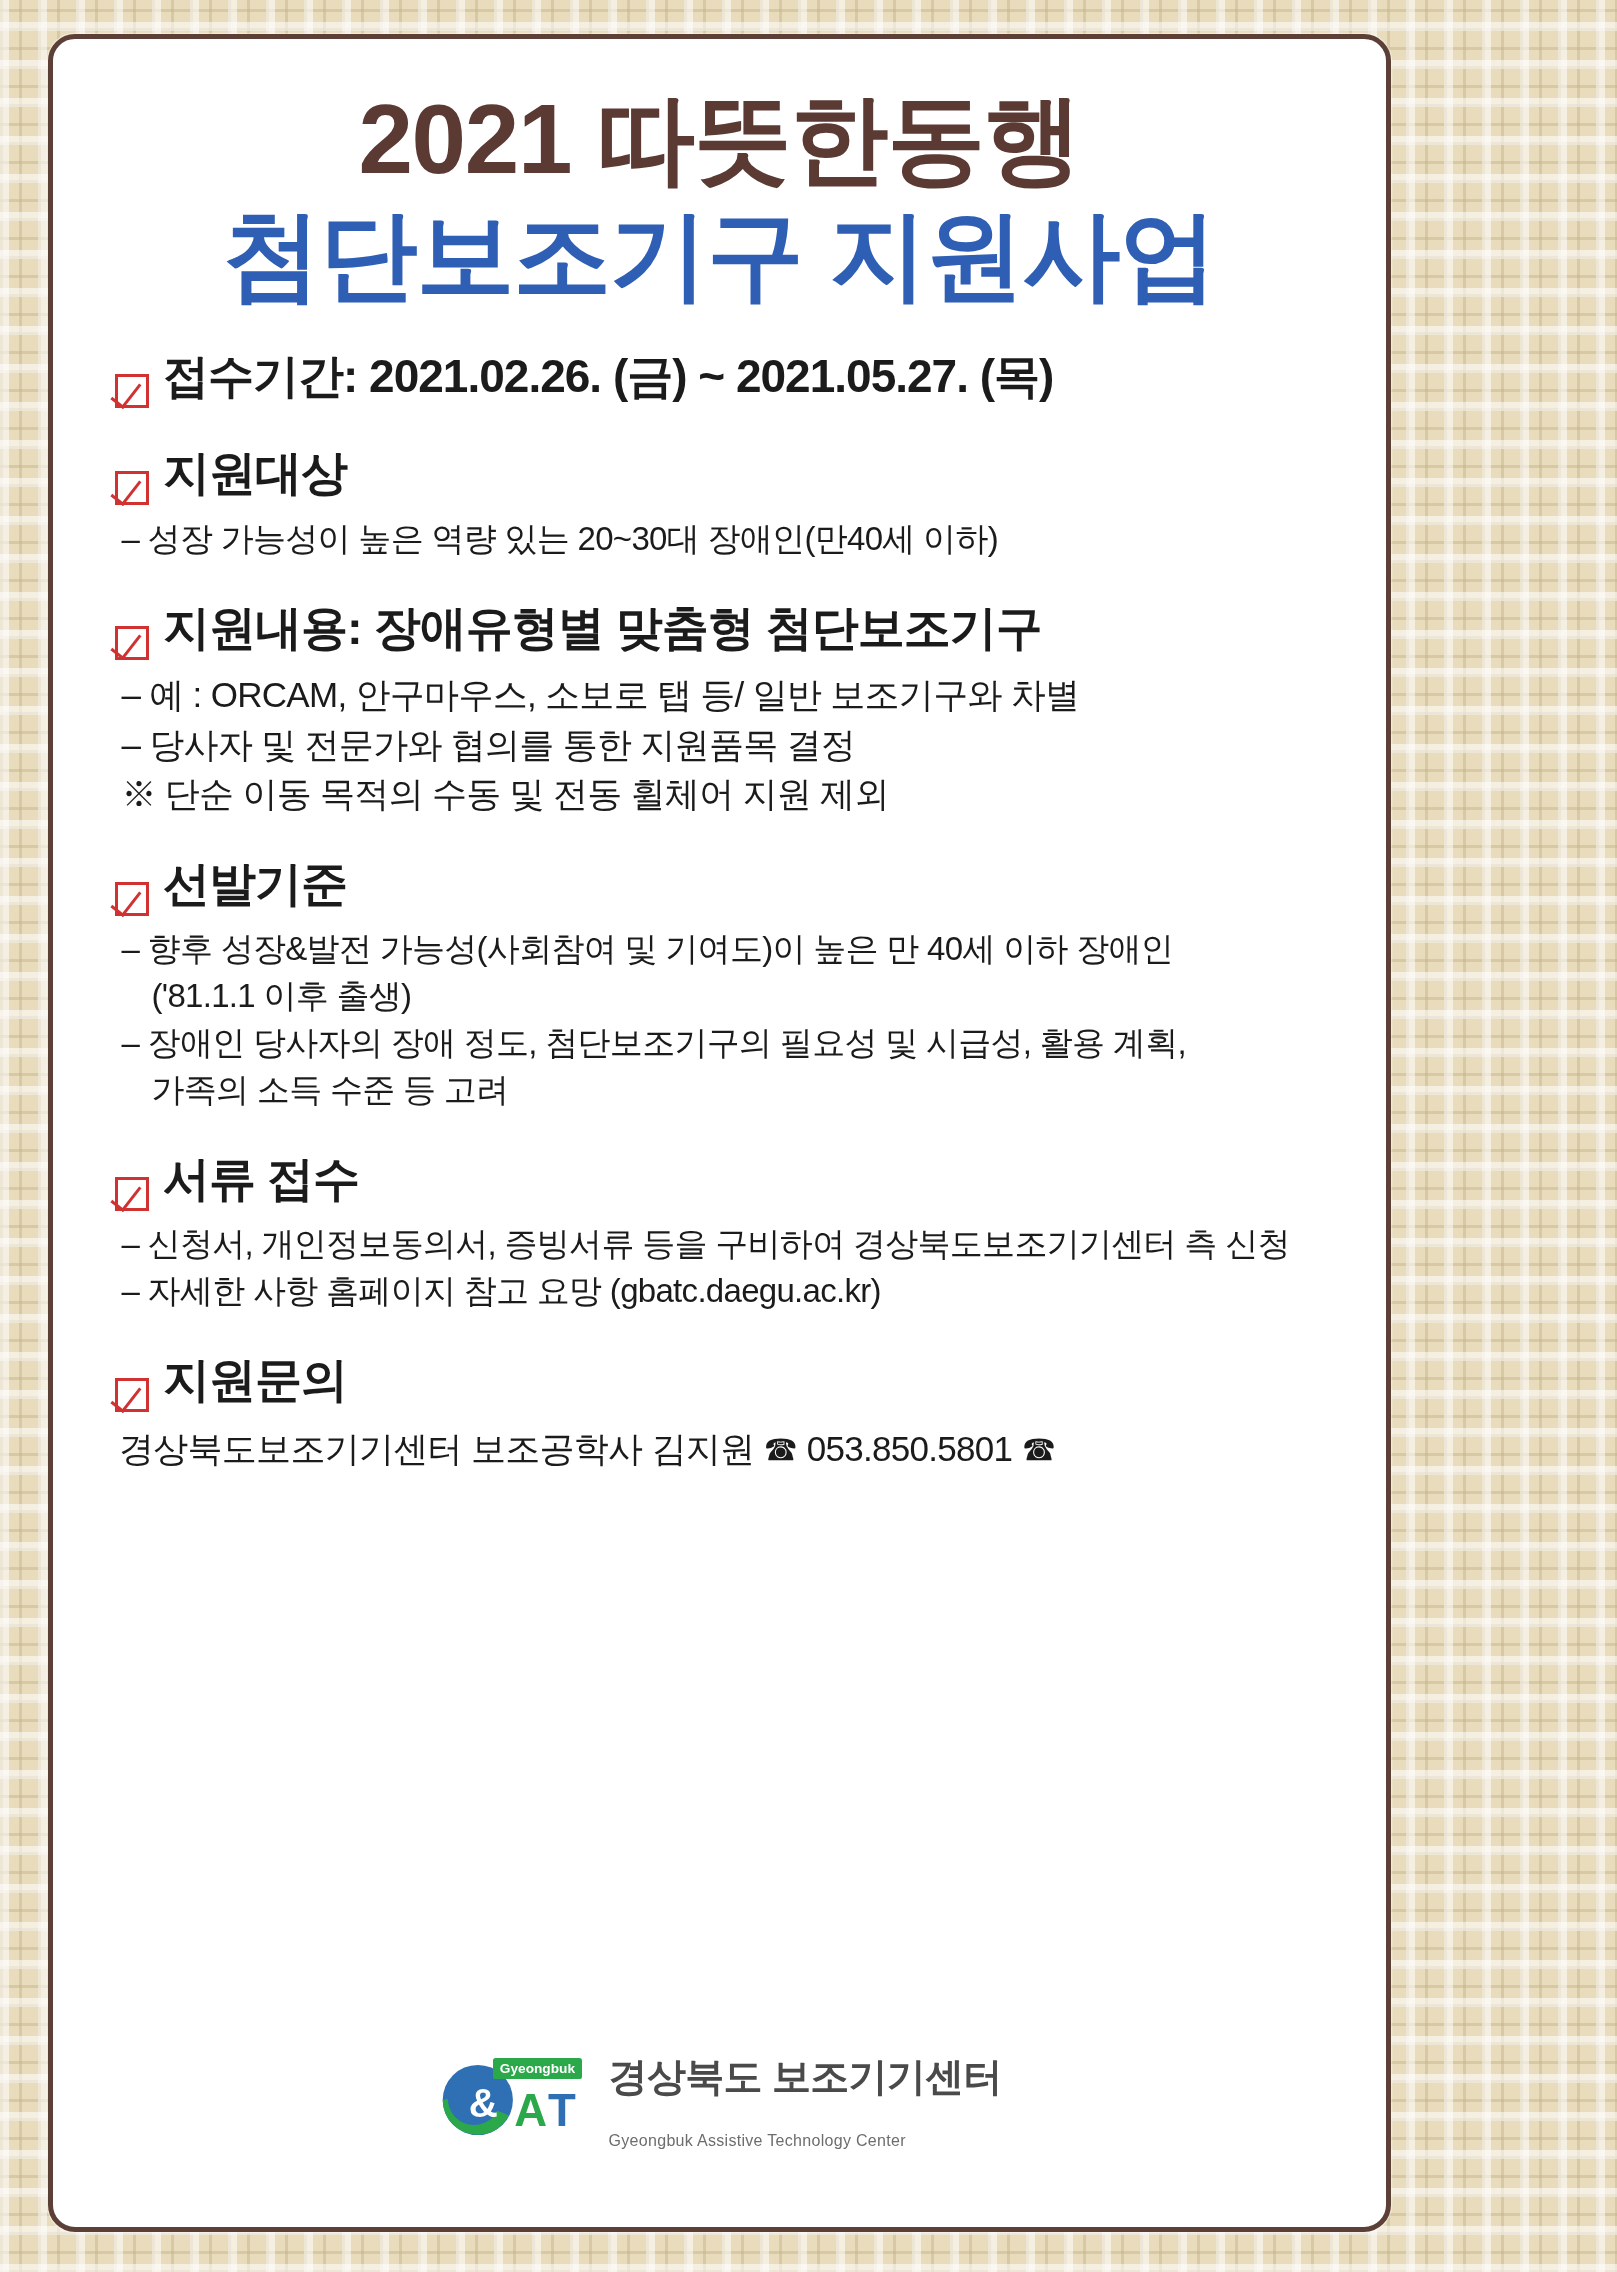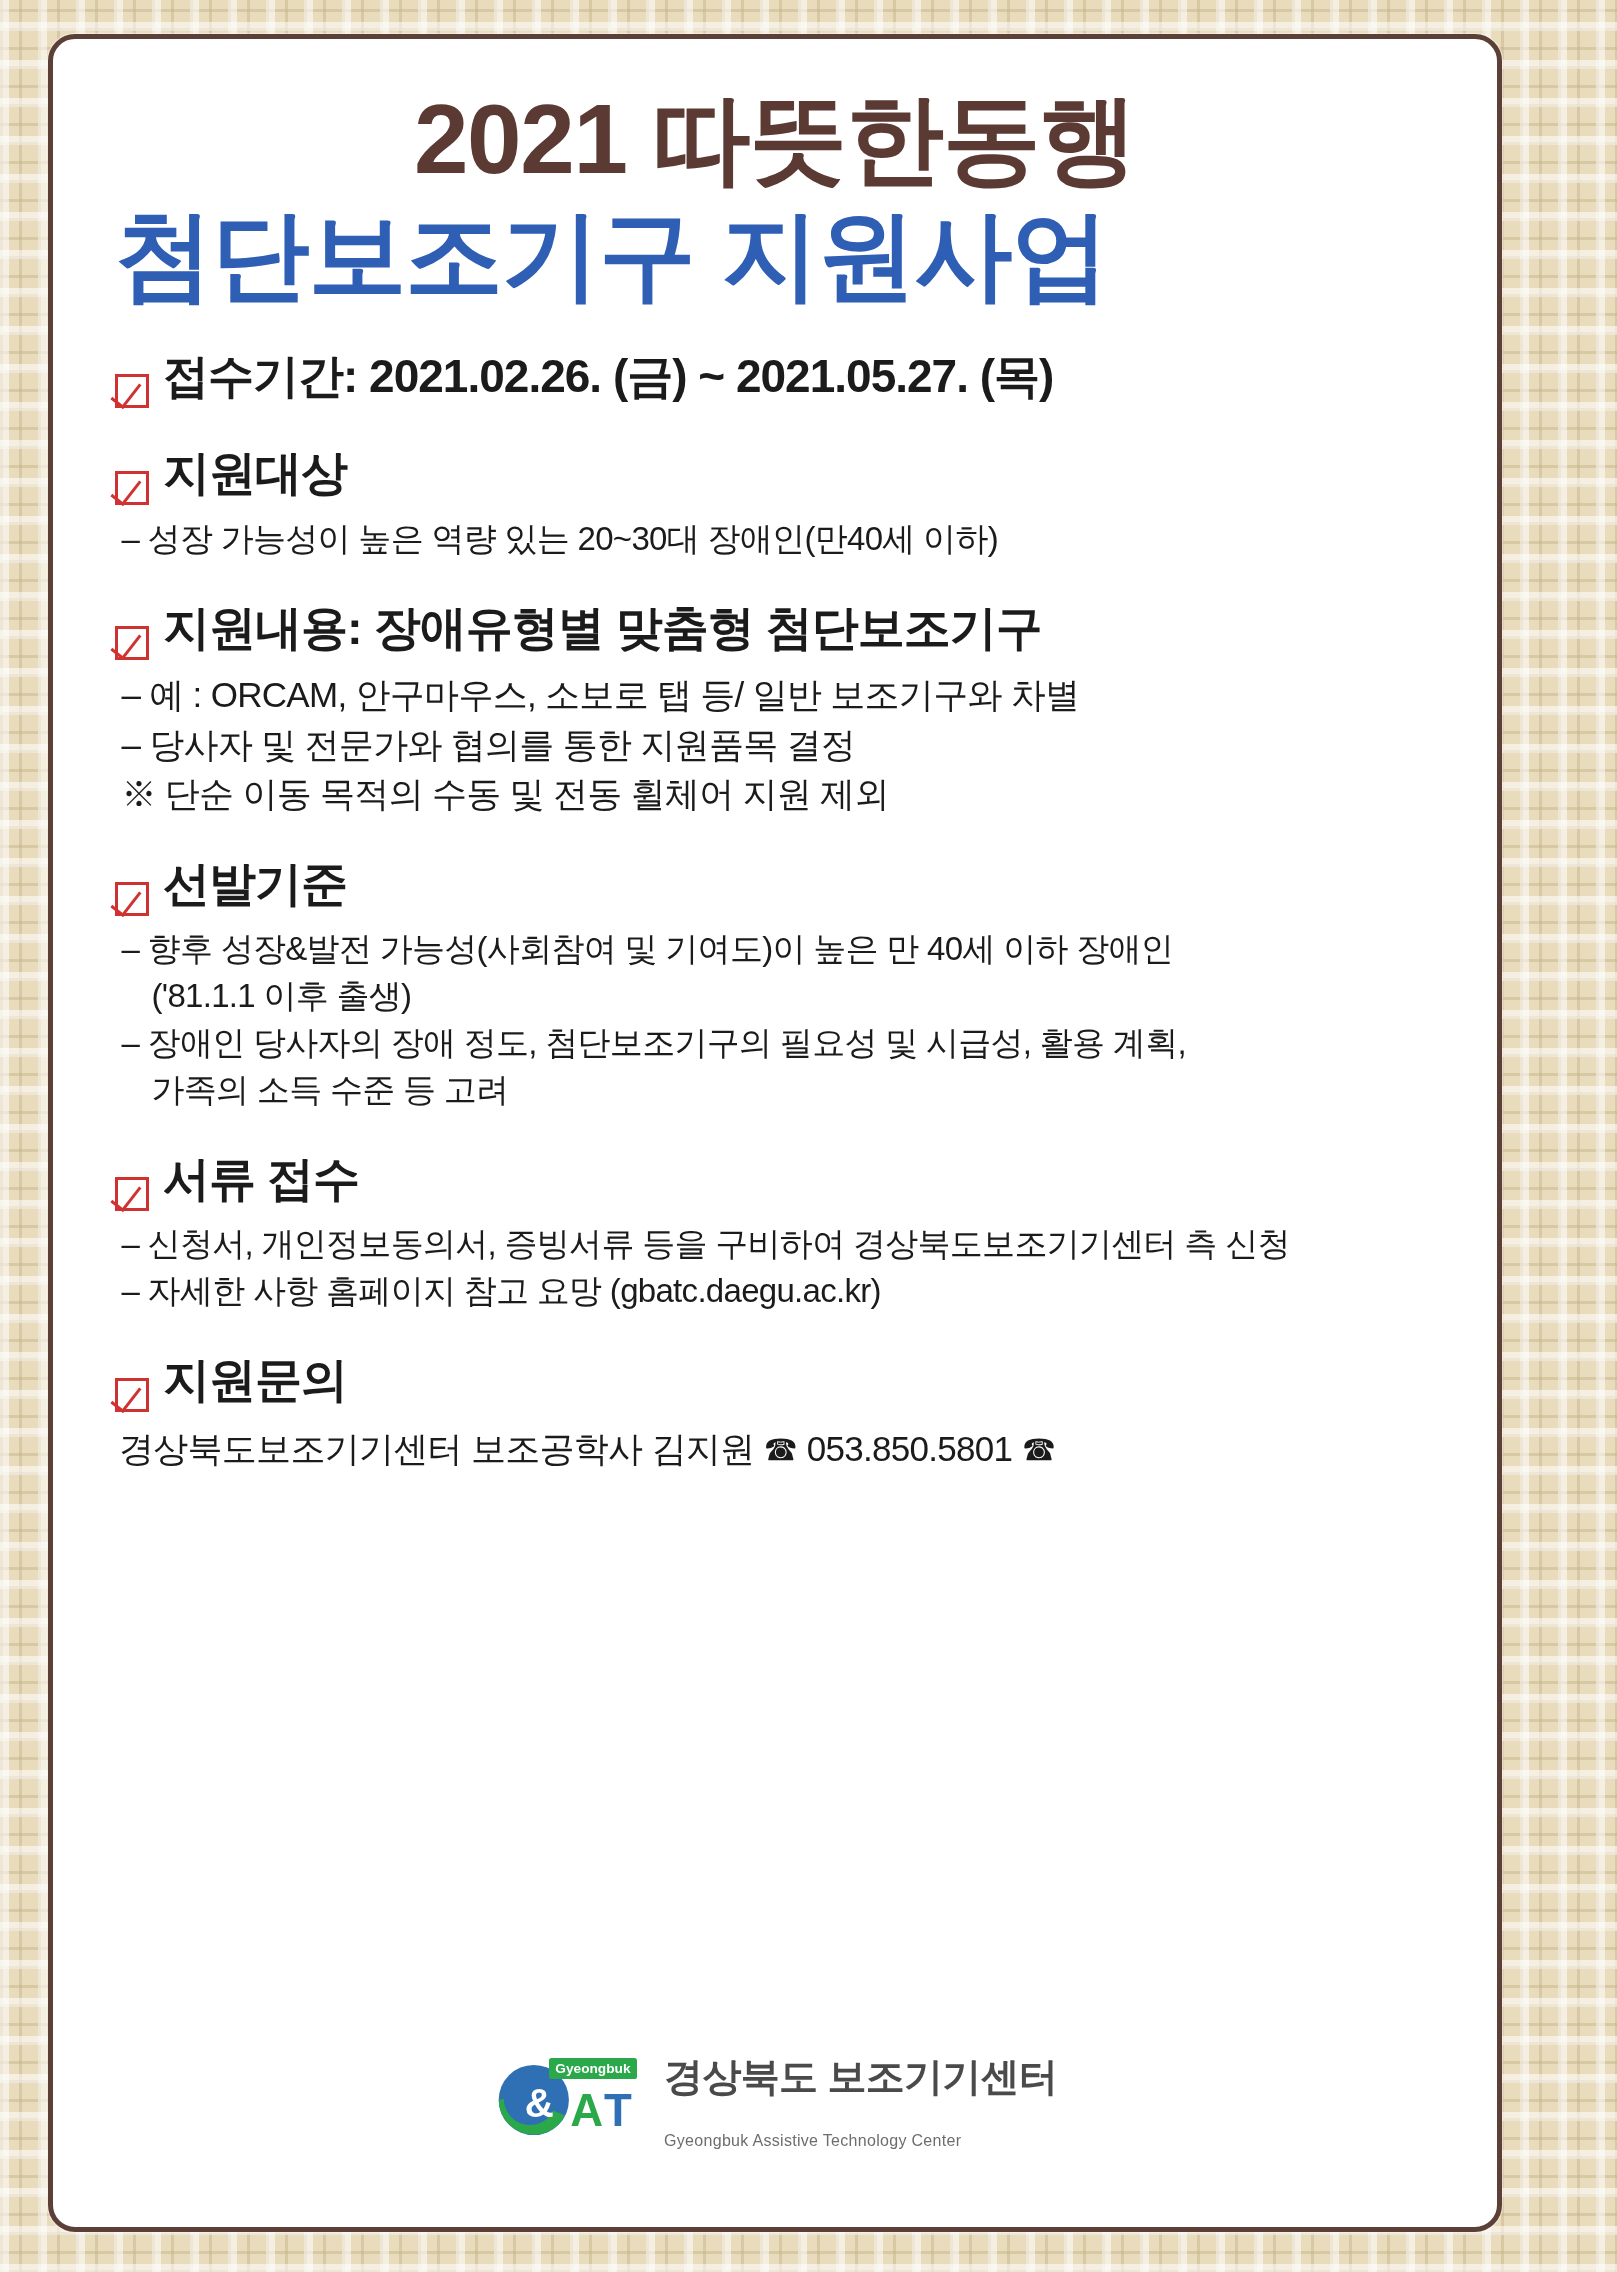--- a/index.html
+++ b/index.html
@@ -25,21 +25,21 @@
       repeating-linear-gradient(90deg, rgba(255,255,255,0.55) 0px, rgba(255,255,255,0.55) 9px, rgba(0,0,0,0) 9px, rgba(0,0,0,0) 38px),
       repeating-linear-gradient(0deg, rgba(196,176,134,0.45) 0px, rgba(196,176,134,0.45) 2.6px, rgba(0,0,0,0) 2.6px, rgba(0,0,0,0) 19px),
       repeating-linear-gradient(90deg, rgba(196,176,134,0.45) 0px, rgba(196,176,134,0.45) 2.6px, rgba(0,0,0,0) 2.6px, rgba(0,0,0,0) 19px);
   }
 
   
   .poster {
     position: absolute;
     left: 48px;
     top: 34px;
-    width: 1454px;
+    width: 1343px;
     height: 2198px;
     background: #ffffff;
     border: 5.9px solid #5c4038;
     border-radius: 27px;
     box-sizing: border-box;
     box-shadow: 0 0 0 1.3px rgba(255,255,255,0.4);
   }
 
   .inner {
     position: absolute;
@@ -52,20 +52,21 @@
   .title-1 {
     text-align: center;
     font-size: 98px;
     line-height: 1.12;
     font-weight: bold;
     color: #5c3a34;
     letter-spacing: -1.3px;
     white-space: nowrap;
   }
   .title-2 {
+    text-align: center;
     font-size: 98px;
     line-height: 1.15;
     font-weight: bold;
     color: #2f5fb4;
     letter-spacing: -1.3px;
     white-space: nowrap;
     margin-top: 3.9px;
   }
 
   

